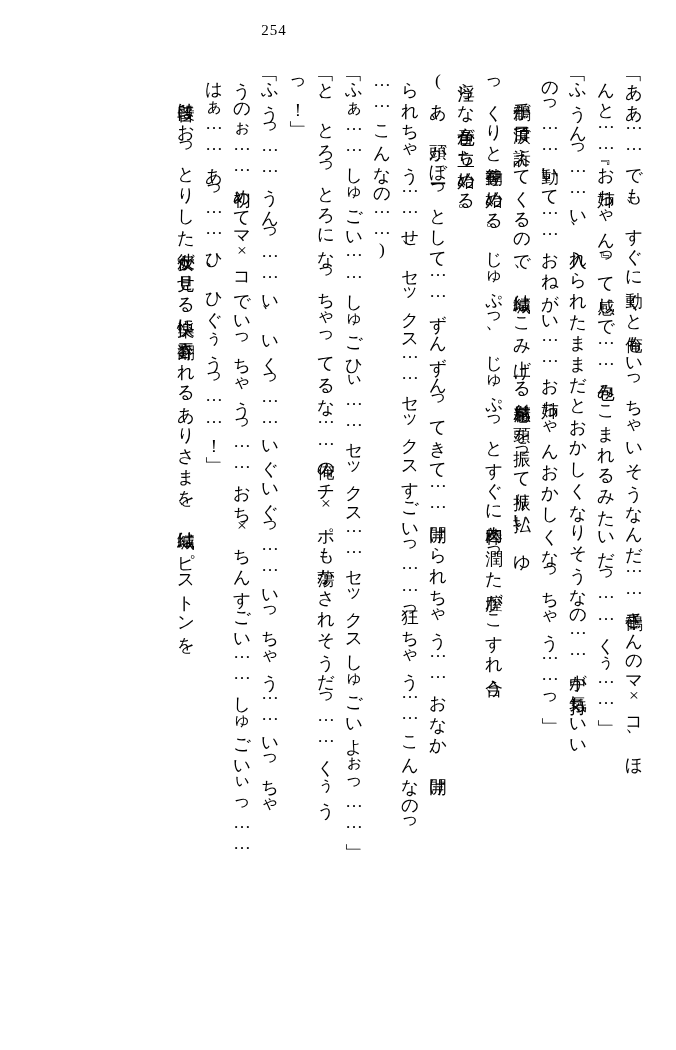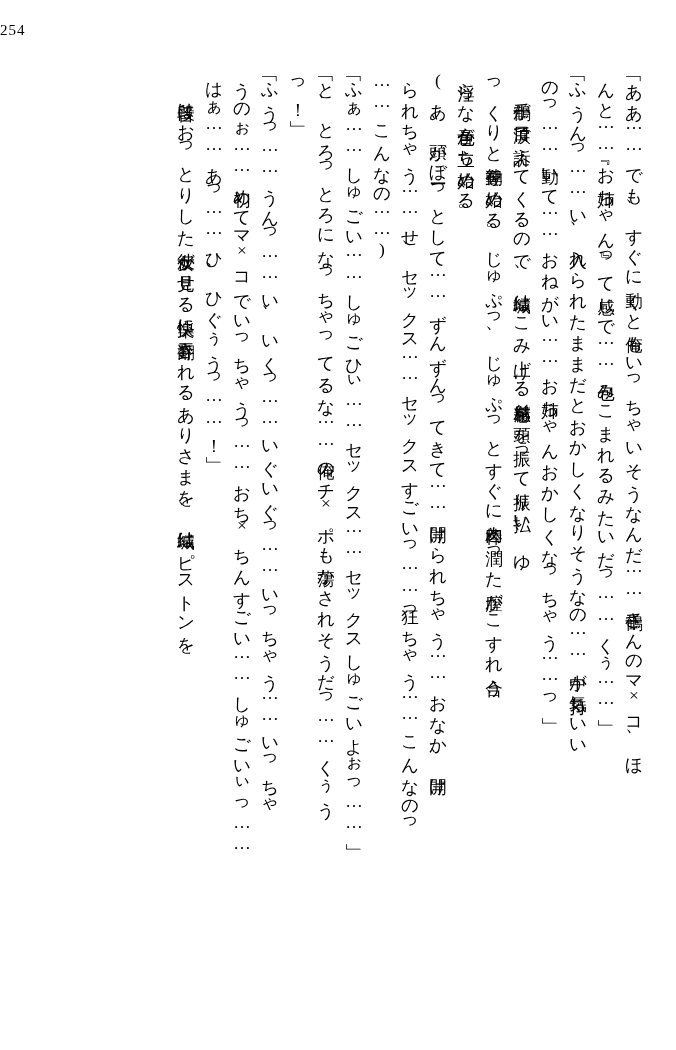--- a/index.html
+++ b/index.html
@@ -17,20 +17,21 @@
     height: 1050px;
     background: #ffffff;
     overflow: hidden;
     box-sizing: border-box;
   }
   .page-number {
     position: absolute;
     top: 22px;
     left: 0;
     width: 548px;
+    text-align: center;
     font-size: 15px;
     letter-spacing: 1px;
     font-family: "Liberation Serif", "DejaVu Serif", serif;
   }
   .text-body {
     position: absolute;
     top: 70px;
     left: 34px;
     width: 608px;
     height: 940px;

